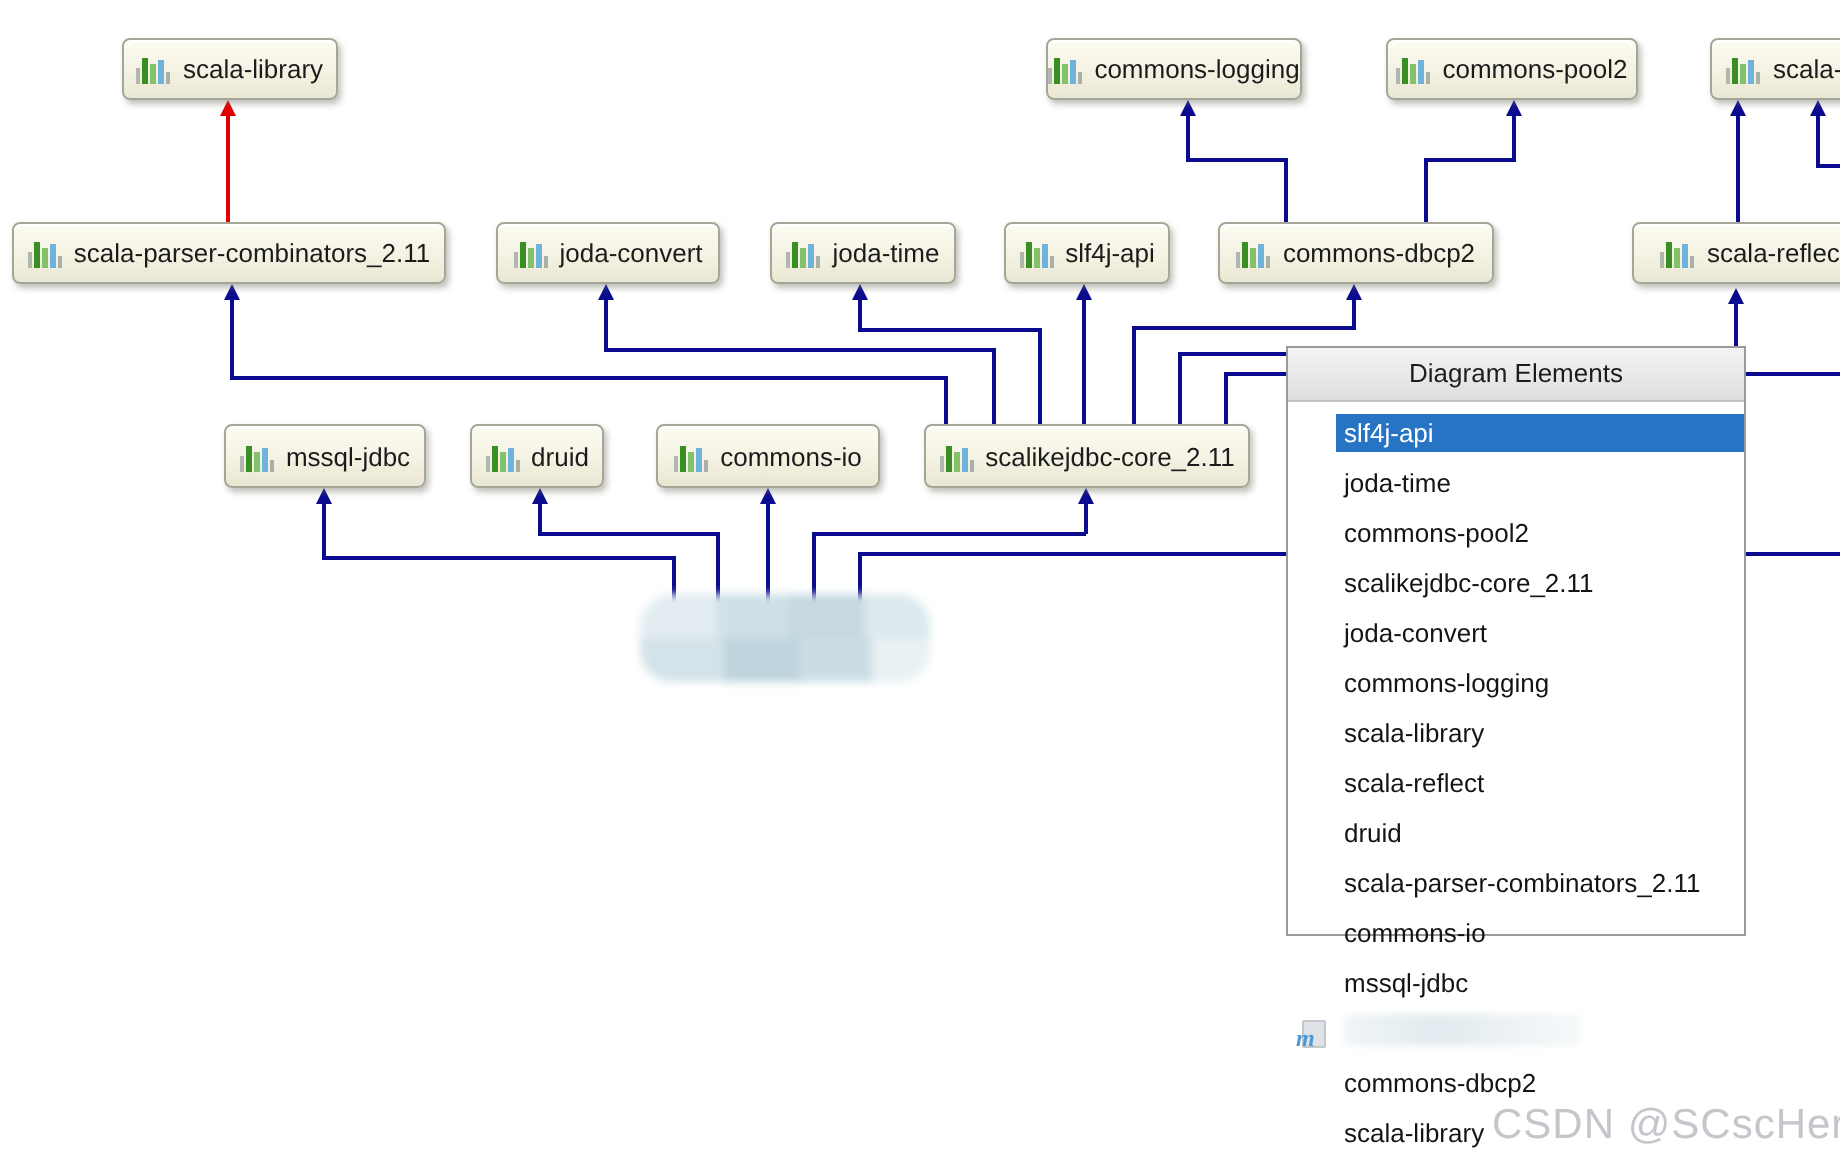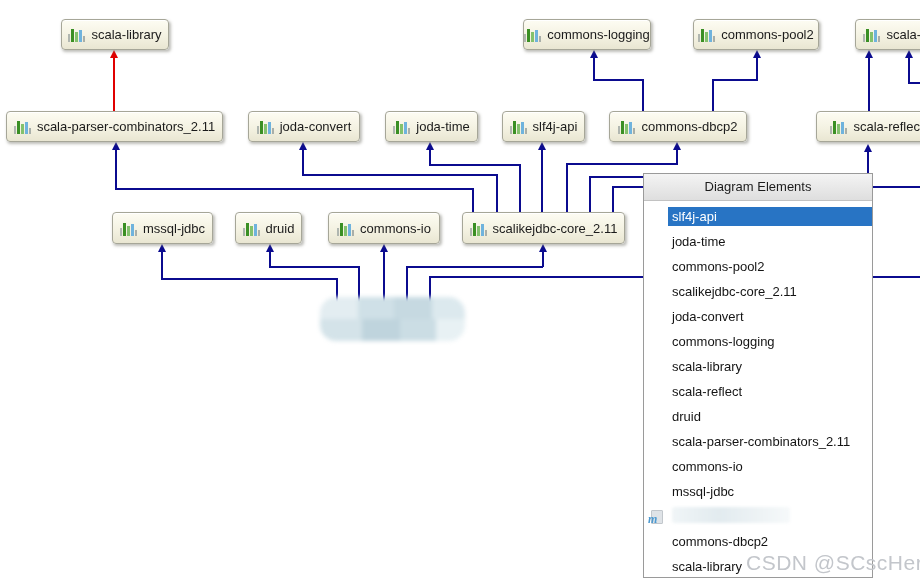--- a/index.html
+++ b/index.html
@@ -26,21 +26,21 @@
           linear-gradient(#3a8f24,#3a8f24) 3px 100%/3px 13px no-repeat,
           linear-gradient(#83c16d,#83c16d) 7px 100%/3px 10px no-repeat,
           linear-gradient(#6fb3dd,#6fb3dd) 11px 100%/3px 12px no-repeat,
           linear-gradient(#a9afa9,#a9afa9) 15px 100%/2px 6px no-repeat;}
 
   
   .rootblob{position:absolute;left:320px;top:297px;width:145px;height:44px;z-index:2;border-radius:16px;overflow:hidden;filter:blur(2px);}
   .rootblob i{position:absolute;display:block;}
 
   
-  .popup{position:absolute;left:643px;top:173px;width:230px;height:405px;box-sizing:border-box;
+  .popup{position:absolute;left:643px;top:173px;width:230px;height:295px;box-sizing:border-box;
          background:#ffffff;border:1px solid #9a9a9a;z-index:5;}
   .popup-title{height:26px;line-height:26px;text-align:center;font-size:13px;color:#1c1c1c;
          background:linear-gradient(180deg,#f4f4f4,#dedede);border-bottom:1px solid #c2c2c2;}
   .popup ul{list-style:none;margin:0;padding:3px 0 0 0;}
   .popup li{display:flex;align-items:center;height:25px;padding-left:4px;font-size:13px;color:#141414;}
   .picon{flex:0 0 20px;}
   .plabel{flex:1;padding:2px 4px;white-space:nowrap;overflow:hidden;}
   li.selected .plabel{background:#2874c4;color:#ffffff;}
   .mvnicon{position:relative;width:16px;height:16px;flex:0 0 20px;}
   .mvnicon b{position:absolute;left:3px;top:1px;width:10px;height:12px;background:#dfe3e7;border:1px solid #c2c7cc;border-radius:1px;}

